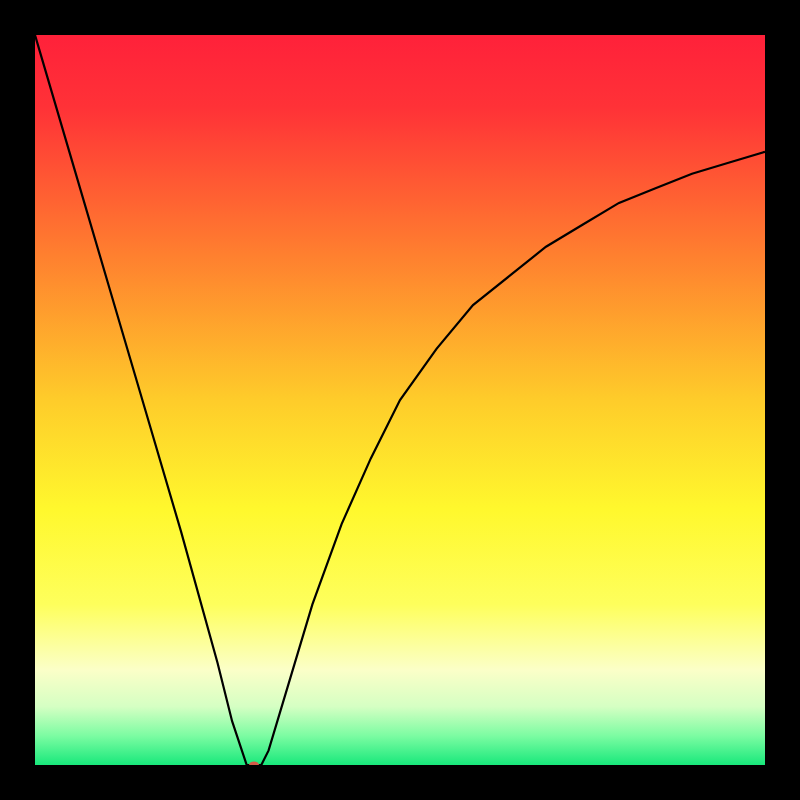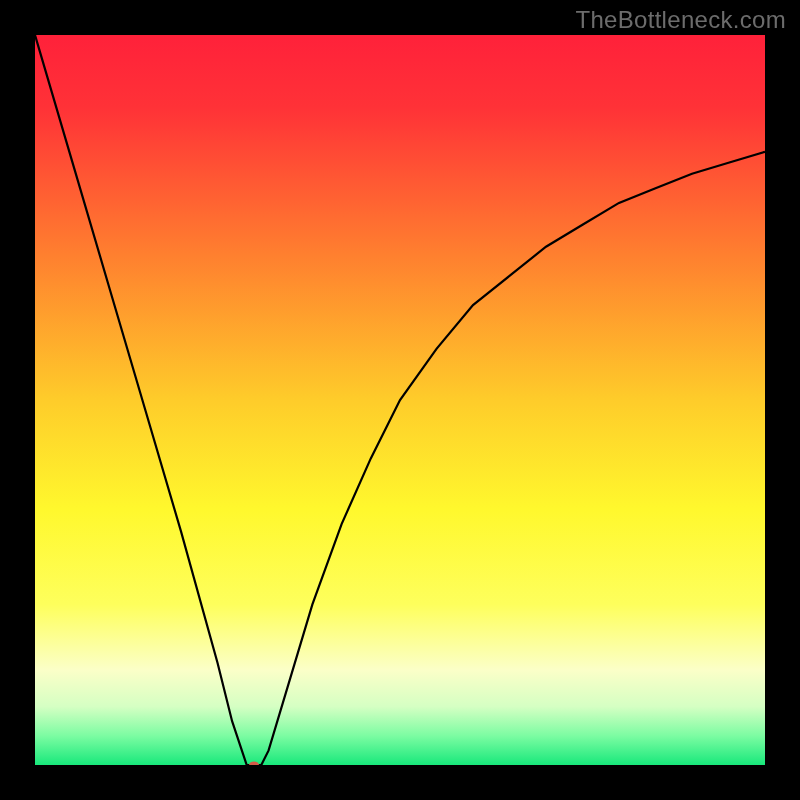--- a/index.html
+++ b/index.html
@@ -34,21 +34,20 @@
     font-size: 24px;
     font-weight: 500;
     letter-spacing: 0.3px;
     user-select: none;
   }
 </style>
 </head>
 <body>
 
 <div class="frame">
-  <div class="watermark">TheBottleneck.com</div>
 
   <svg class="plot" viewBox="0 0 730 730" preserveAspectRatio="none">
     <defs>
       <linearGradient id="bg-grad" x1="0" y1="0" x2="0" y2="1">
           <stop offset="0%" stop-color="#ff213a"></stop>
           <stop offset="10%" stop-color="#ff3237"></stop>
           <stop offset="30%" stop-color="#ff7f2f"></stop>
           <stop offset="50%" stop-color="#fecc2a"></stop>
           <stop offset="65%" stop-color="#fff82d"></stop>
           <stop offset="78%" stop-color="#feff5c"></stop>

